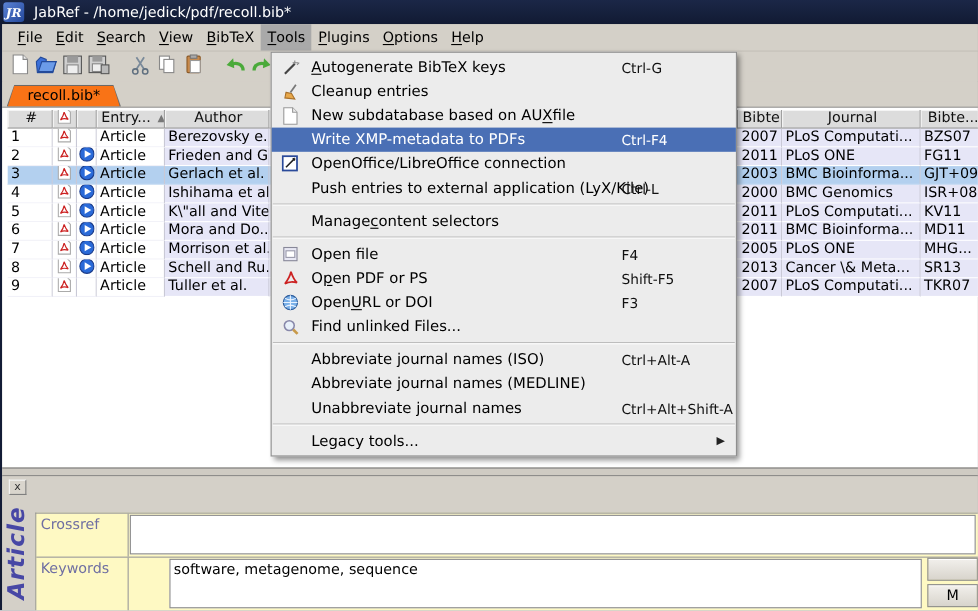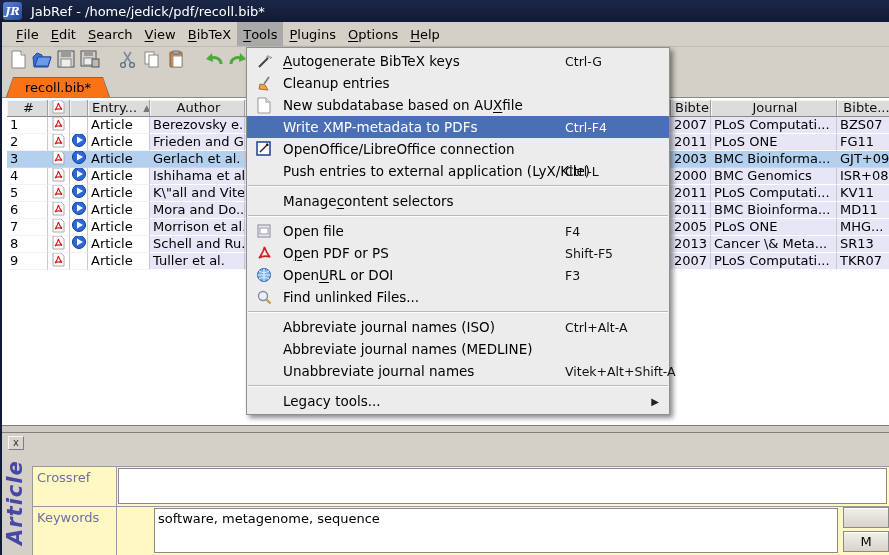--- a/index.html
+++ b/index.html
@@ -523,18 +523,18 @@
           </span>Open <u>U</u>RL or DOI<span class="shortcut">F3</span></div>
         <div class="popup-item"><span class="micon">
             <svg width="17" height="17">
               <circle cx="7" cy="7" r="4.5" fill="#e8f0fa" stroke="#88a" stroke-width="1.4"></circle>
               <path d="M10.5 10.5l4 4" stroke="#c89a4a" stroke-width="2.4"></path>
             </svg>
           </span>Find unlinked Files...</div>
         <div class="popup-sep"></div>
         <div class="popup-item">Abbreviate journal names (ISO)<span class="shortcut">Ctrl+Alt-A</span></div>
         <div class="popup-item">Abbreviate journal names (MEDLINE)</div>
-        <div class="popup-item">Unabbreviate journal names<span class="shortcut">Vitek+Alt+Shift-A</span></div>
+        <div class="popup-item">Unabbreviate journal names<span class="shortcut">Ctrl+Alt+Shift-A</span></div>
         <div class="popup-sep"></div>
         <div class="popup-item">Legacy tools...<span class="subarrow">▶</span></div>
       </div>
   </div>
 </div>
 
 </body></html>

